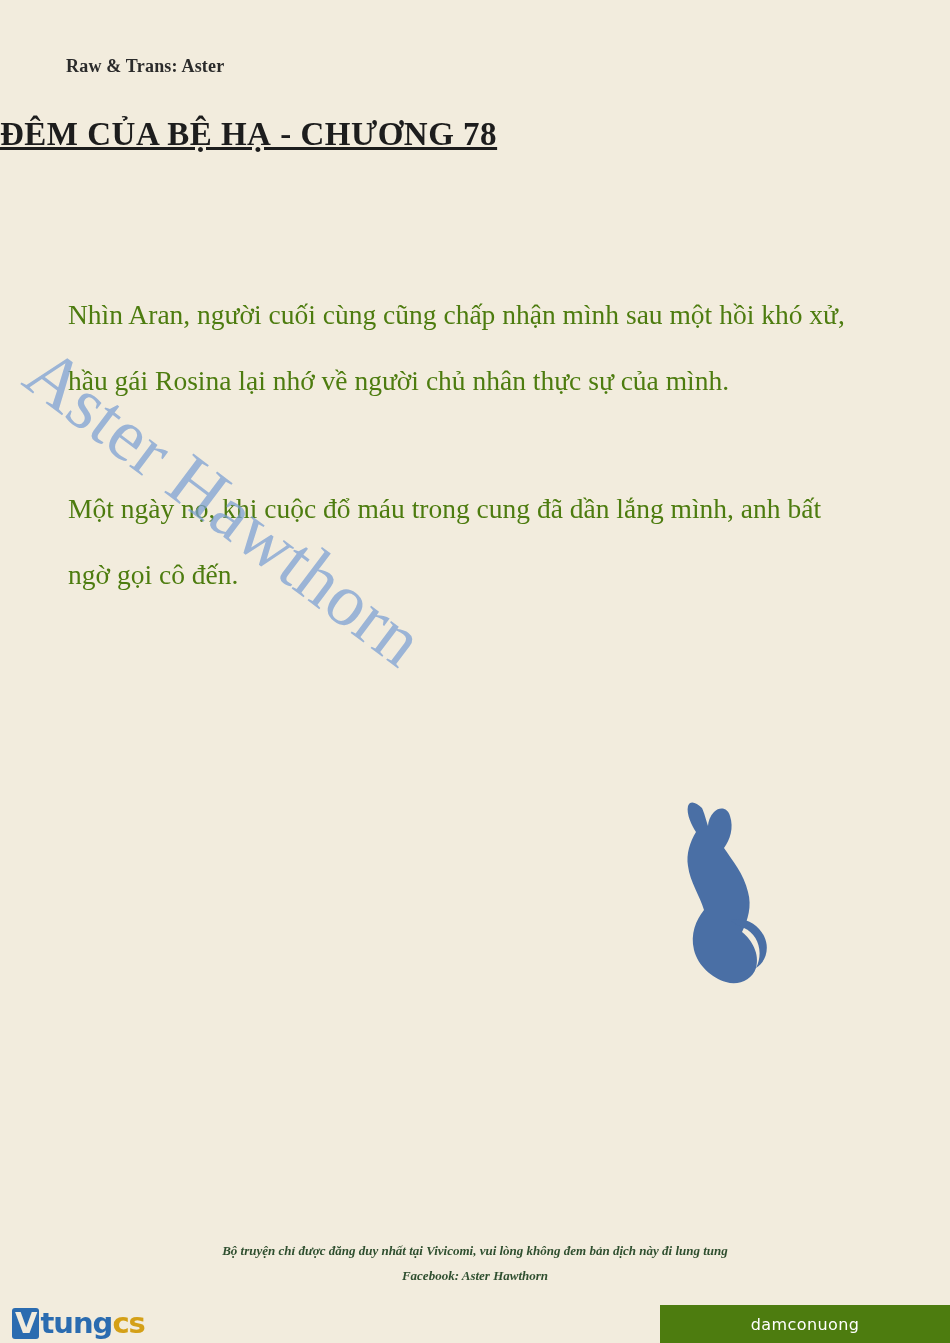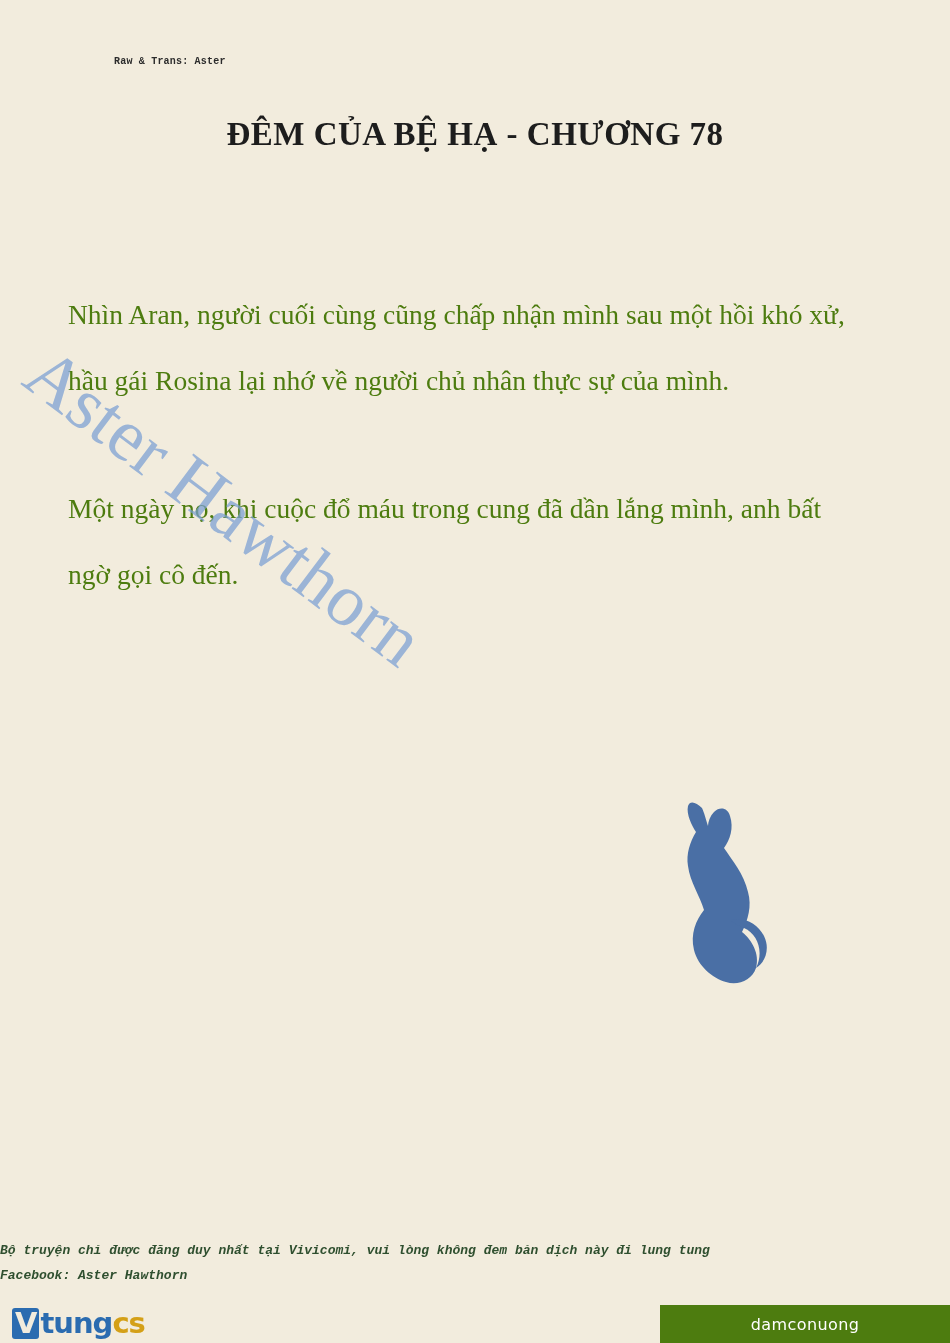--- a/index.html
+++ b/index.html
@@ -19,40 +19,39 @@
     height: 1343px;
     background: #f2ecdd;
     overflow: hidden;
   }
 
   
   .credit {
     position: absolute;
     left: 66px;
     top: 56px;
-    font-family: Liberation Mono, monospace;
-    font-size: 10px;
+    font-family: Liberation Serif, serif;
+    font-size: 18px;
     font-weight: 700;
     color: #2b2b2b;
     letter-spacing: 0.2px;
-    margin-left: 48px;
   }
 
   
   .title {
     position: absolute;
     left: 0;
     right: 0;
     top: 116px;
-    text-align: center;
     font-family: "Liberation Serif", serif;
     font-size: 33px;
     font-weight: 700;
     color: #1d1d1d;
     letter-spacing: 0.5px;
+    text-decoration: underline;
   }
 
   
   .body-text {
     position: absolute;
     left: 68px;
     top: 282px;
     width: 800px;
     font-family: "Liberation Serif", serif;
     font-size: 27.5px;
@@ -90,21 +89,22 @@
     height: 200px;
     pointer-events: none;
   }
 
   
   .footer-notes {
     position: absolute;
     left: 0;
     right: 0;
     bottom: 55px;
-    font-family: Liberation Mono, monospace;
+    text-align: center;
+    font-family: Liberation Serif, serif;
     font-size: 13px;
     font-style: italic;
     font-weight: 700;
     color: #2f4f2f;
     line-height: 25px;
   }
   .footer-notes div { white-space: nowrap; }
 
   
   .bottom-bar {

